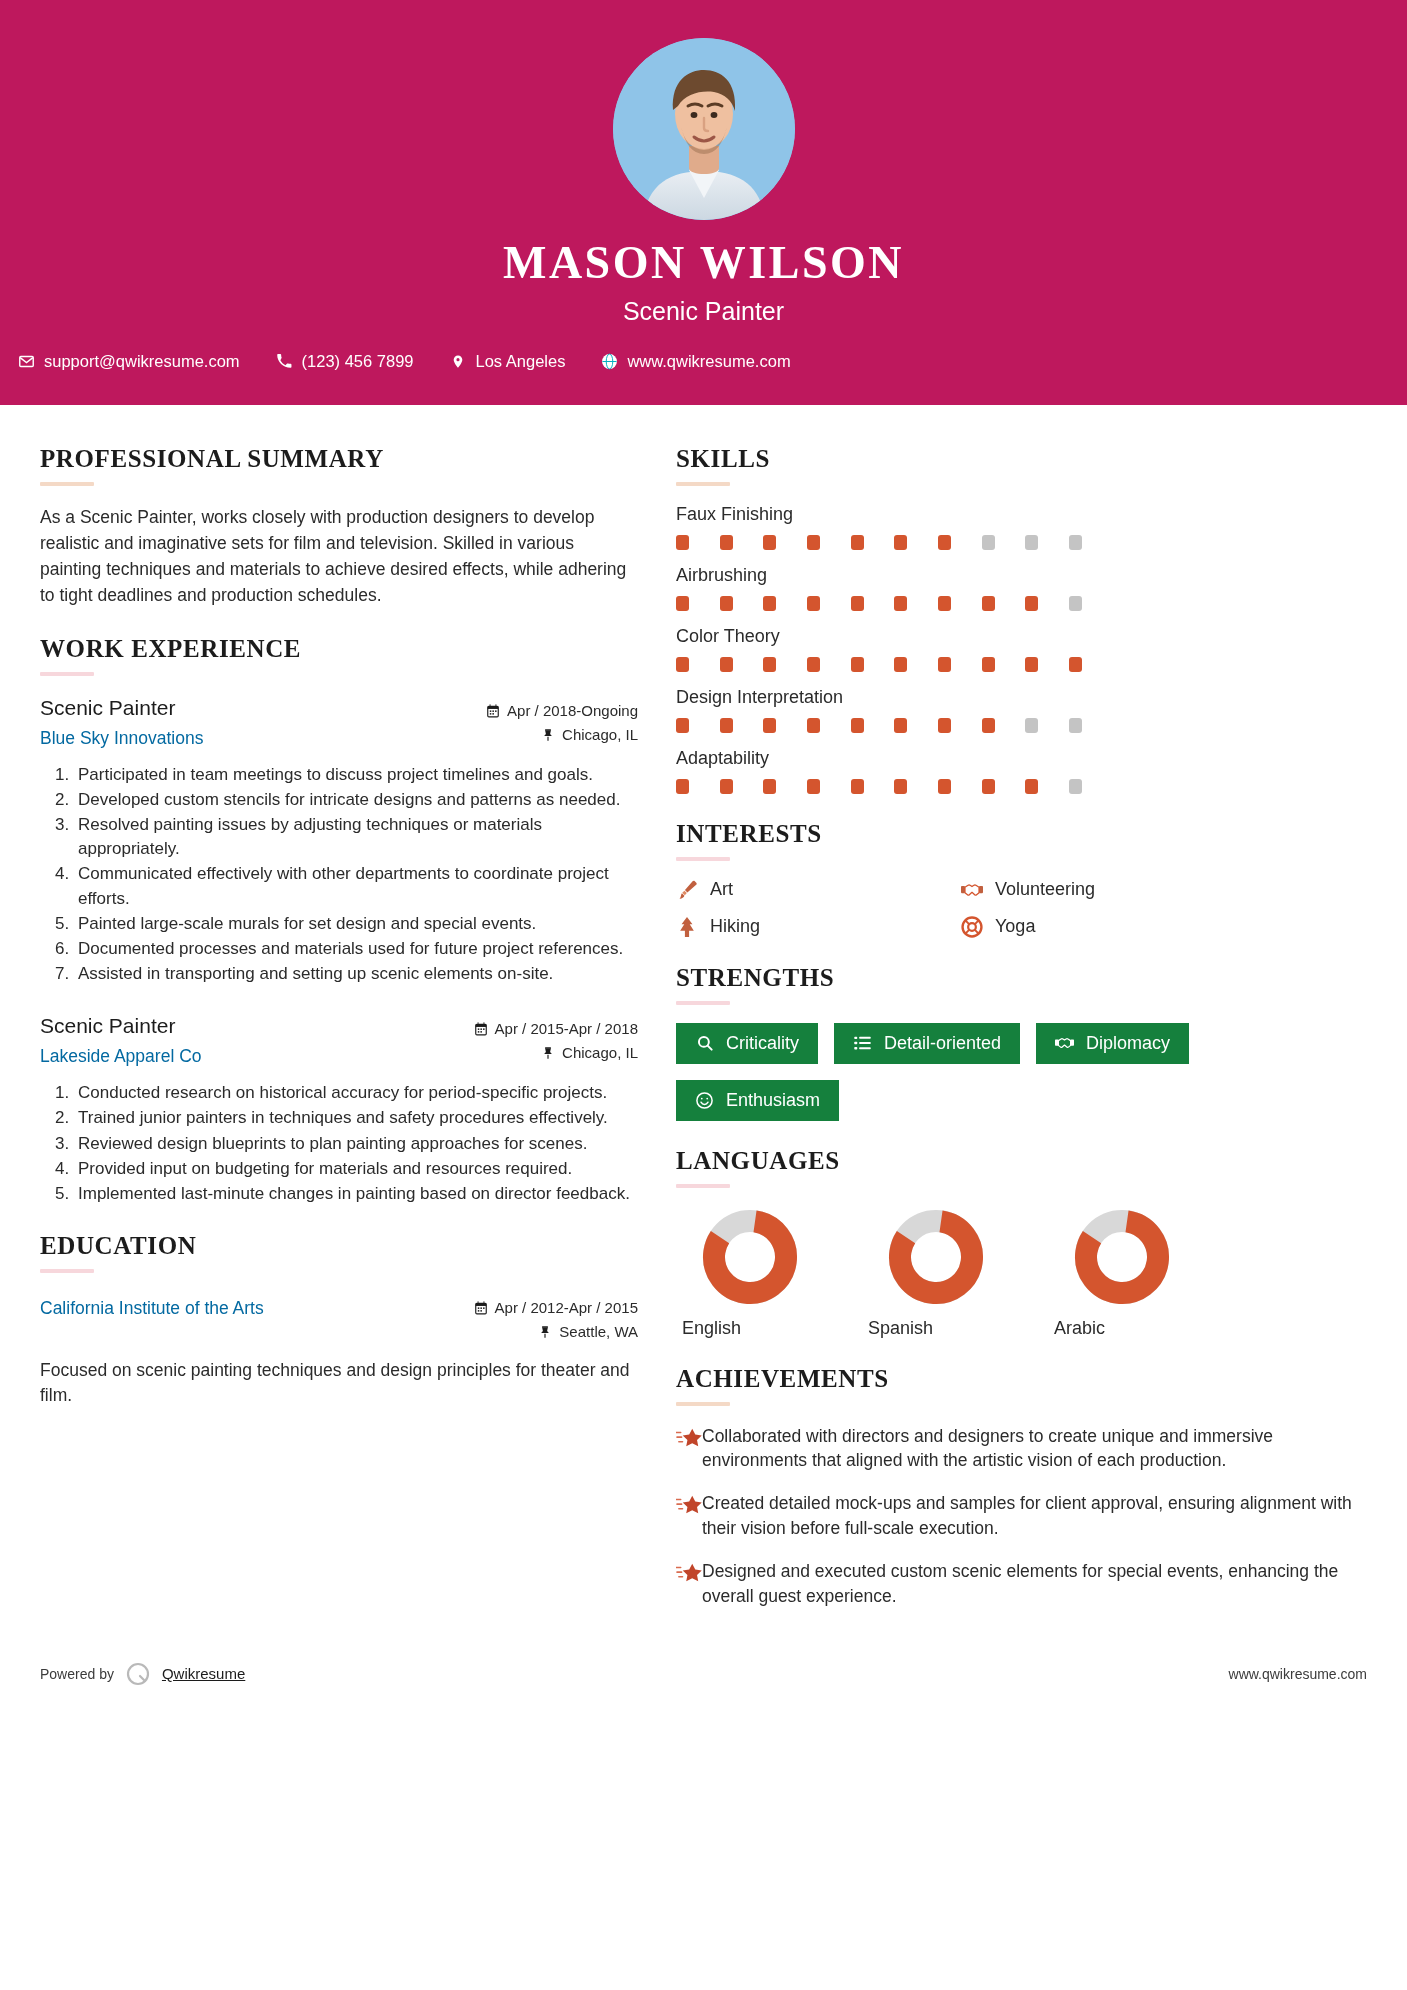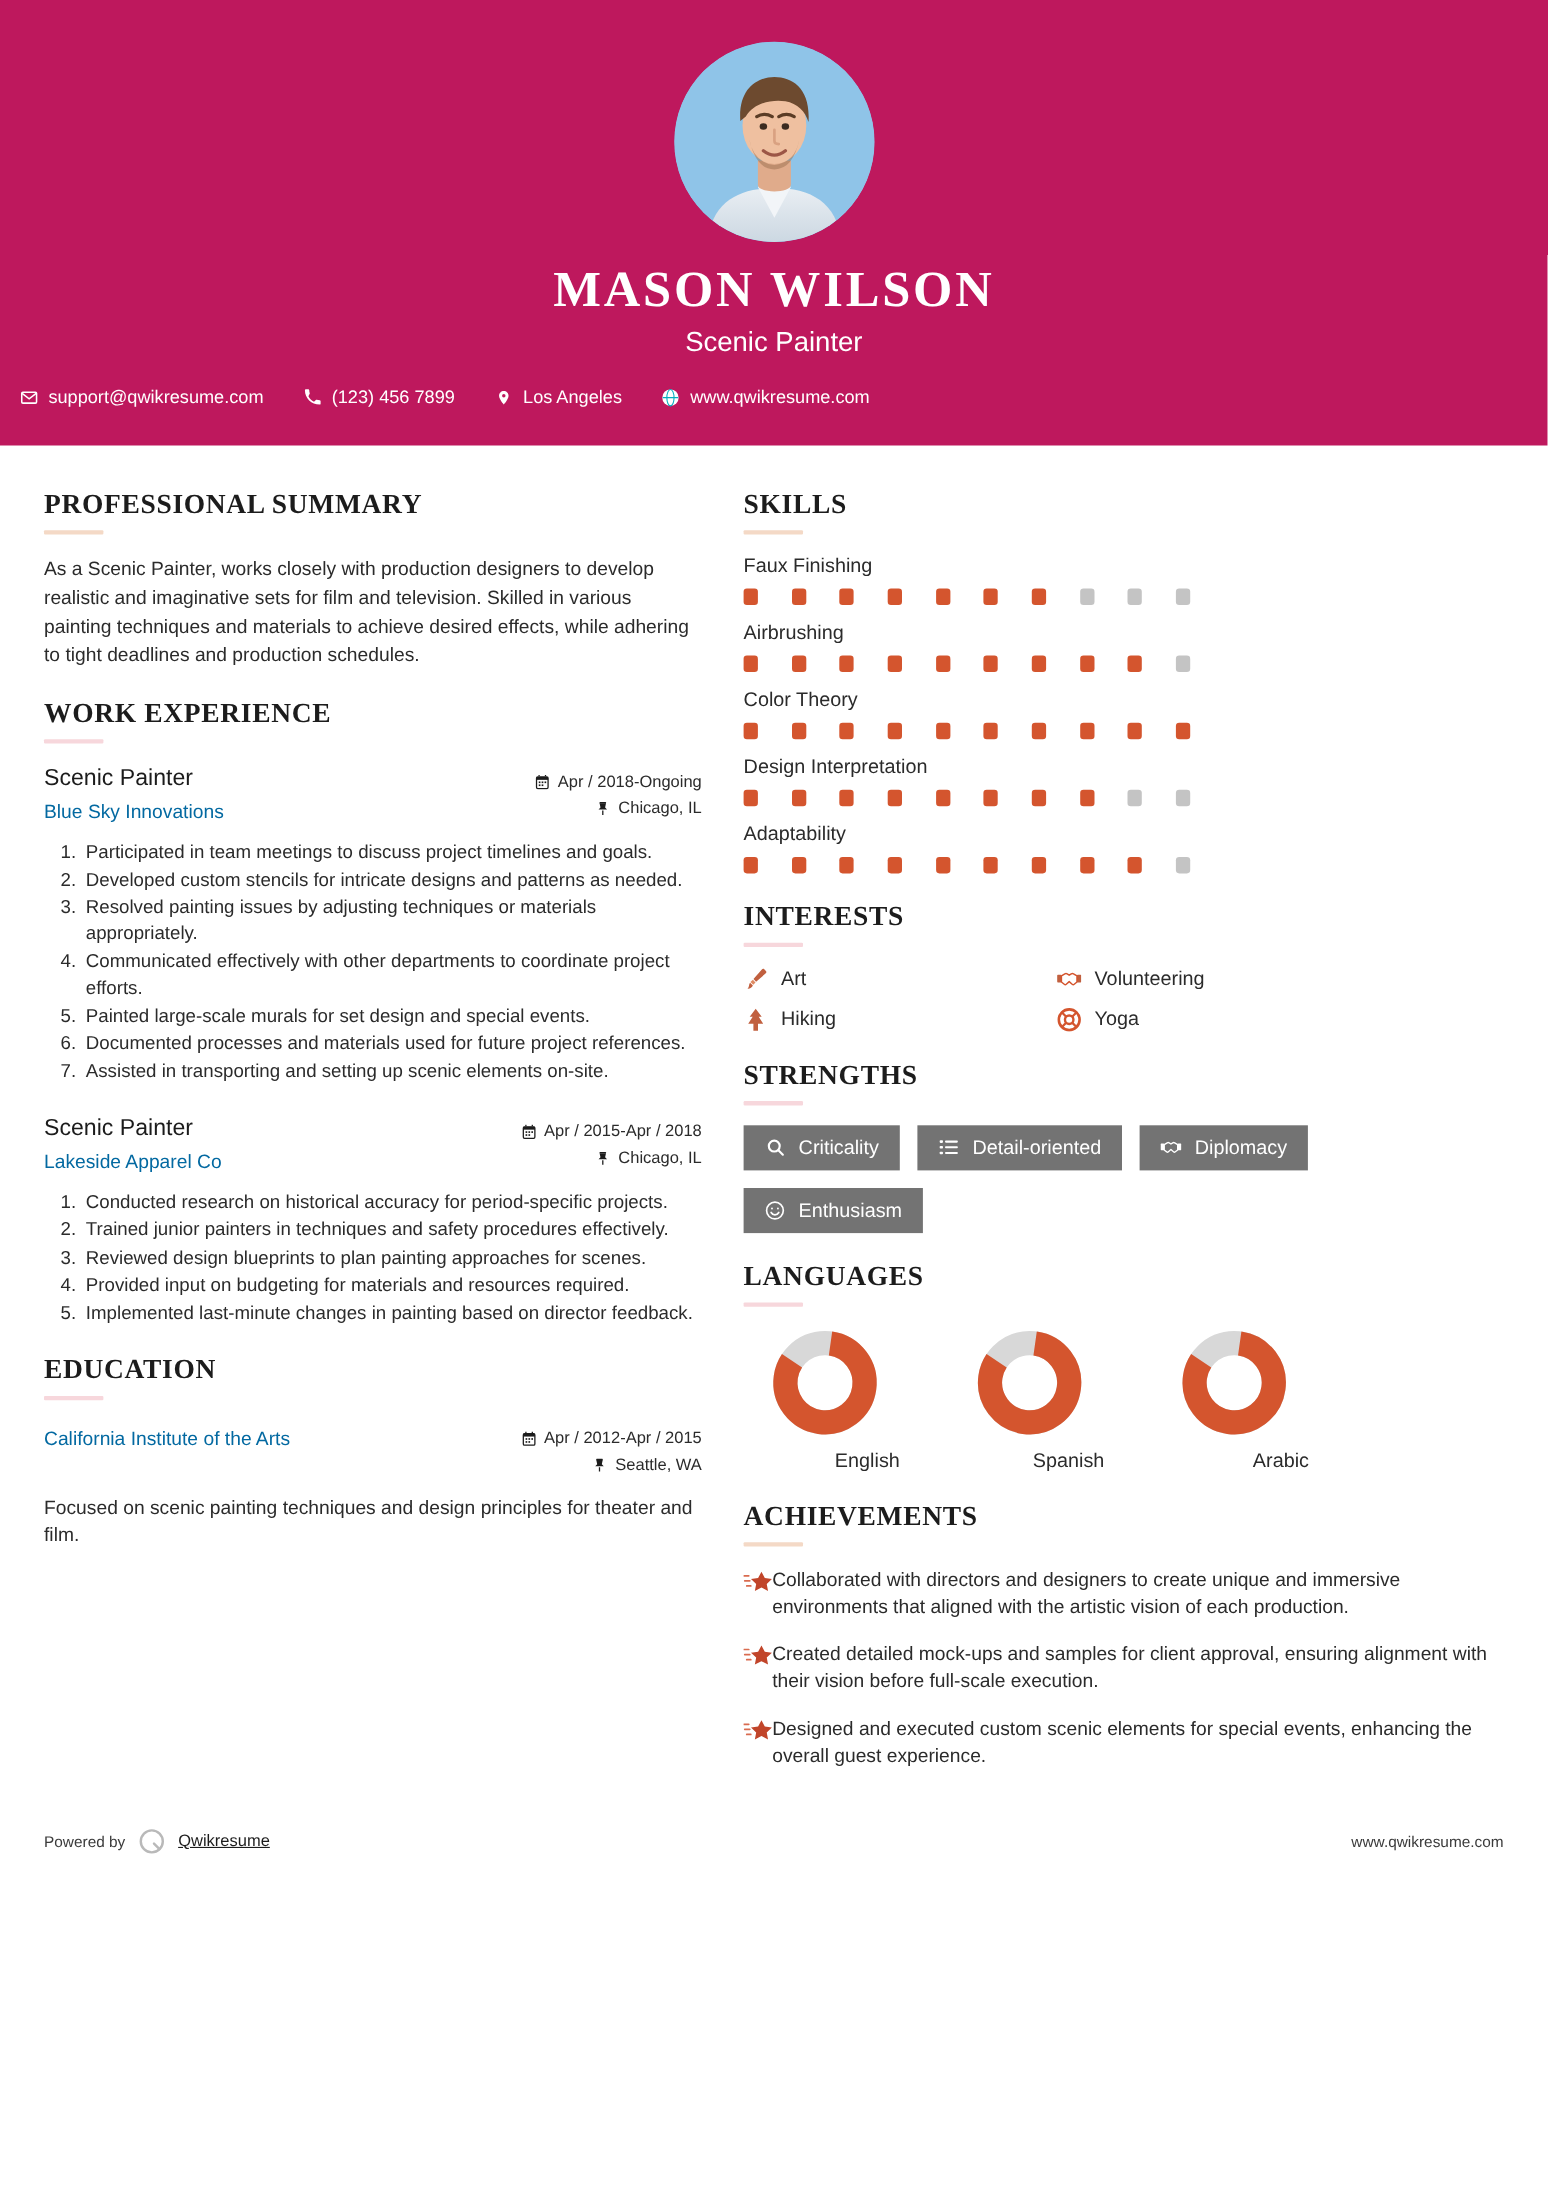--- a/index.html
+++ b/index.html
@@ -191,41 +191,41 @@
   .interest svg { display: block; }
 
   
   .strengths-wrap {
     display: flex;
     flex-wrap: wrap;
     gap: 16px;
     max-width: 560px;
   }
   .strength-chip {
-    background: #737373;
+    background: #15803d;
     color: #ffffff;
     display: inline-flex;
     align-items: center;
     gap: 12px;
     padding: 11px 19px;
     font-size: 18px;
     line-height: 1;
   }
   .strength-chip .si { width: 19px; height: 19px; display:inline-flex; align-items:center; justify-content:center;}
   .strength-chip svg { display: block; }
 
   
   .lang-row {
     display: flex;
     gap: 50px;
     padding-left: 6px;
   }
   .lang {
     width: 136px;
-    text-align: right;
+    text-align: left;
   }
   .lang svg { display: block; margin: 0 auto; }
   .lang-label {
     font-size: 18px;
     color: #2b2b2b;
     margin-top: 10px;
   }
 
   
   .ach {

